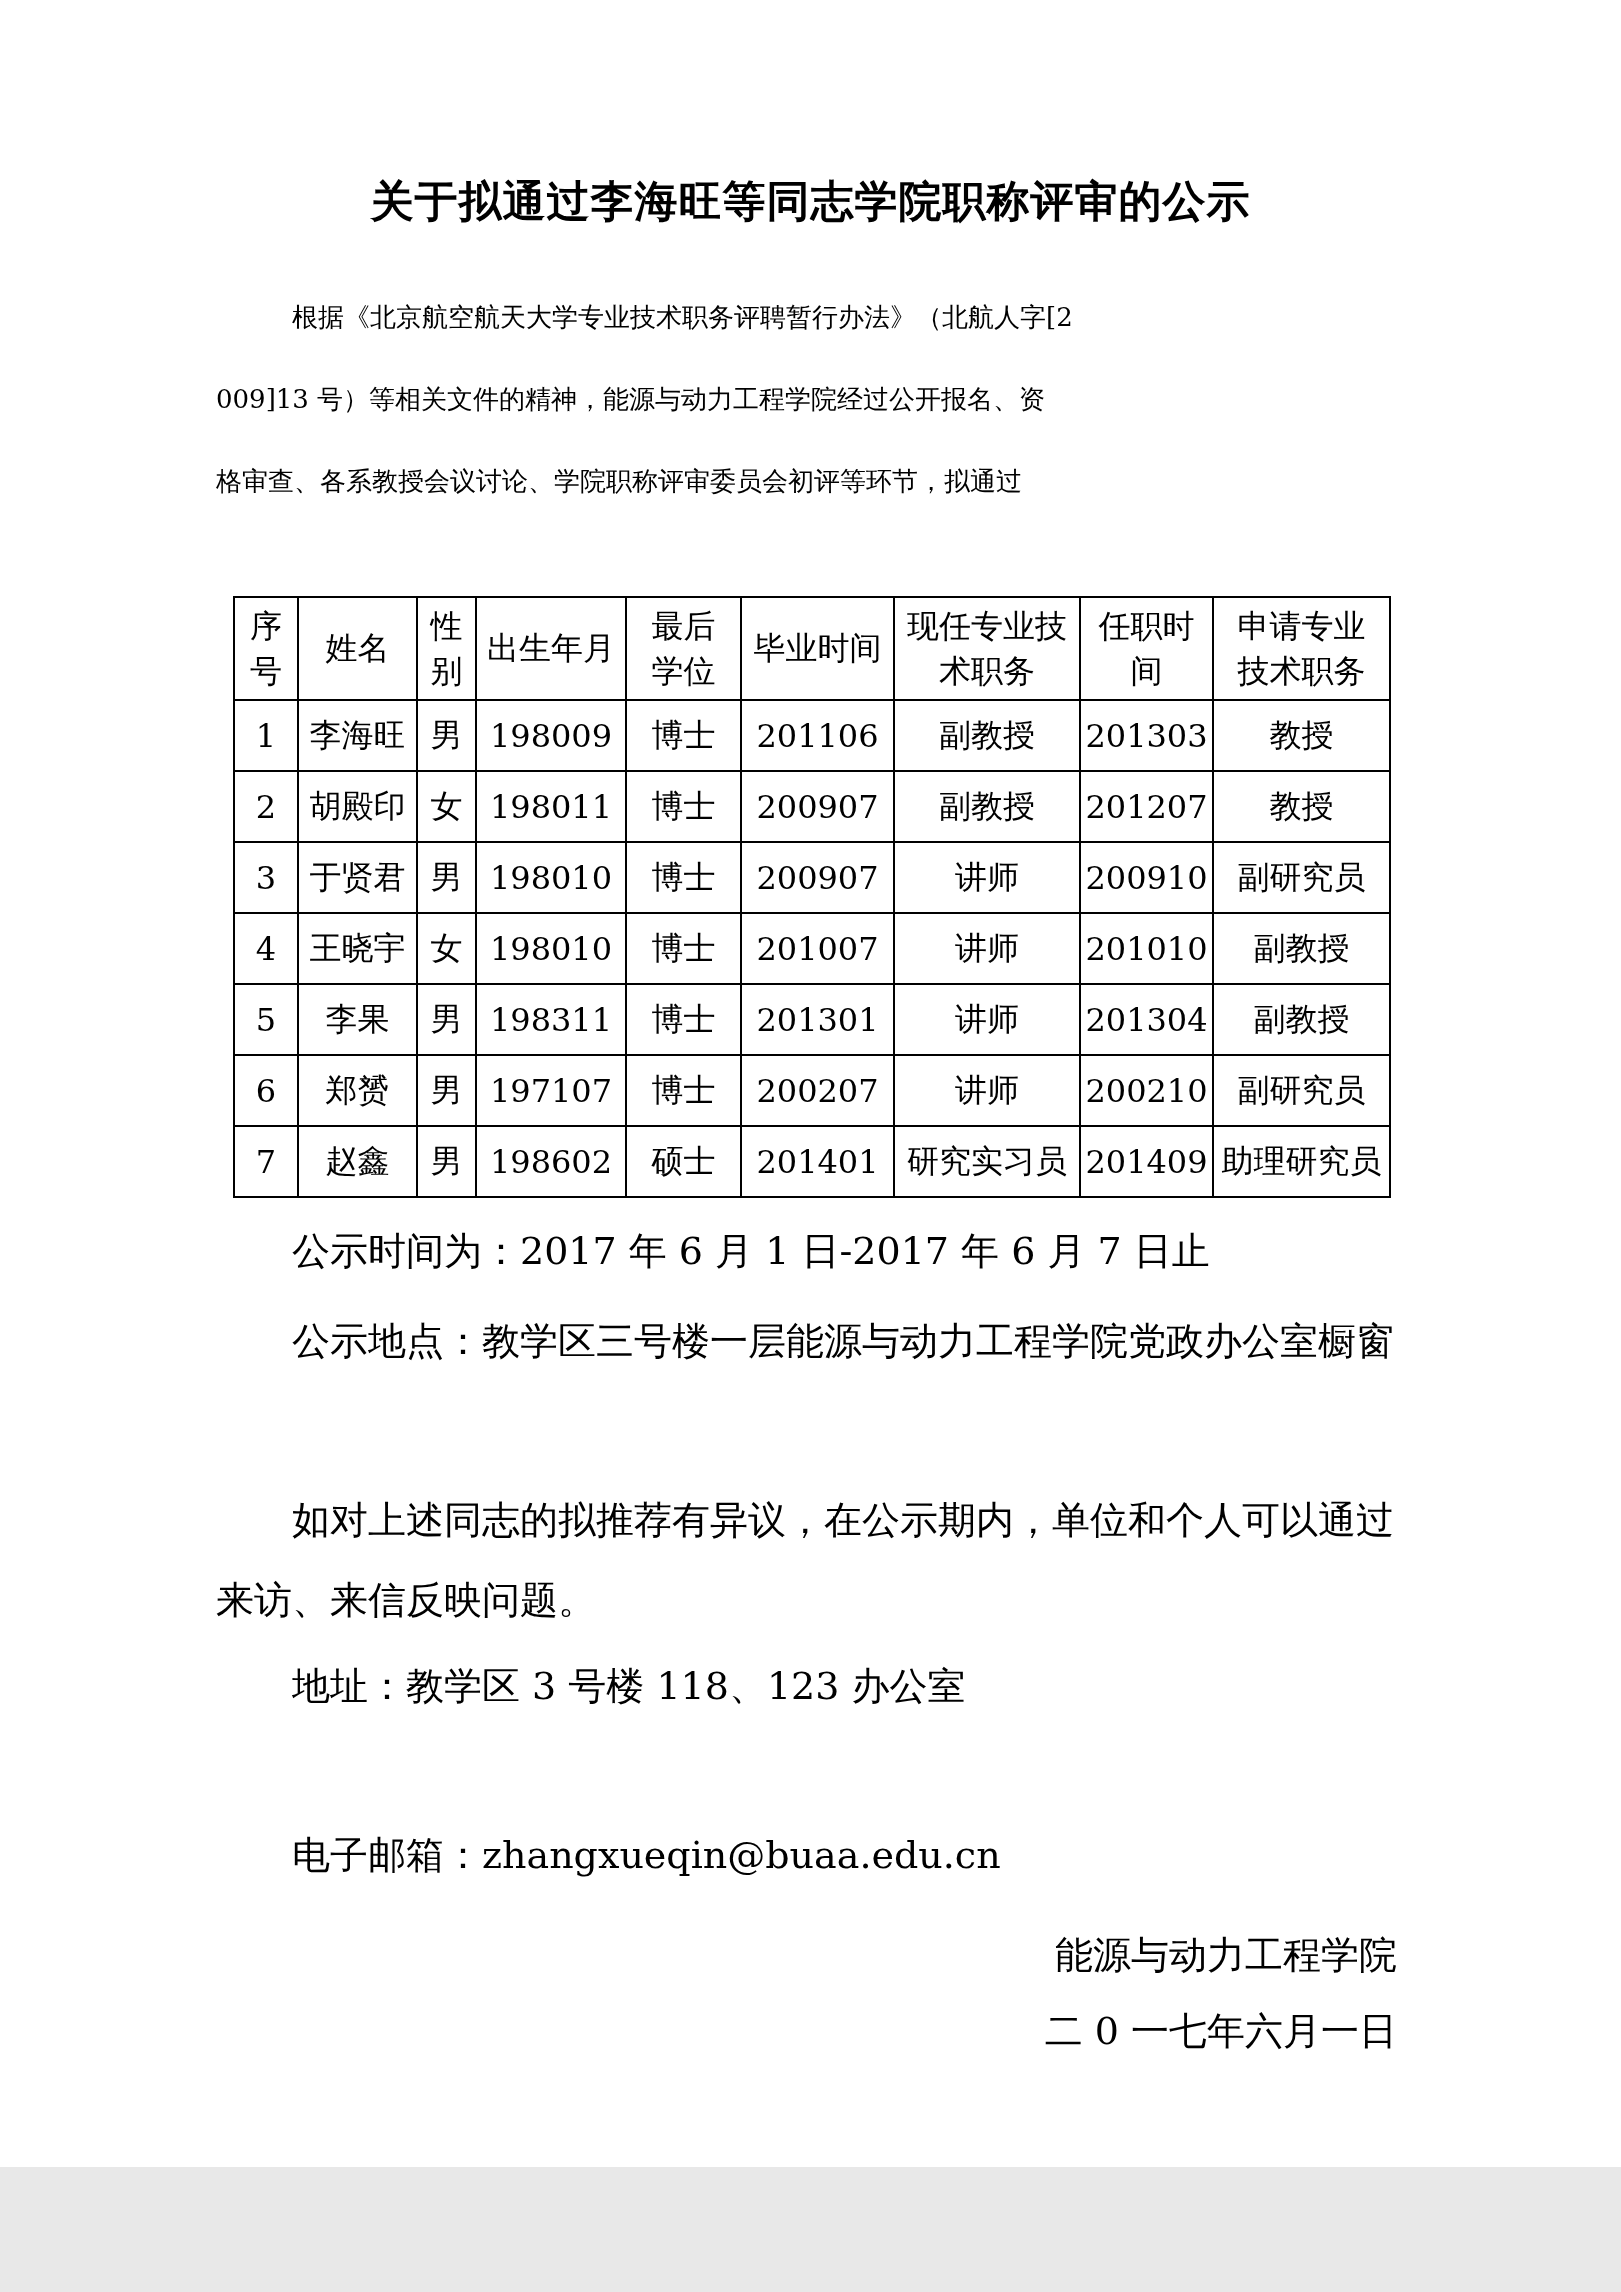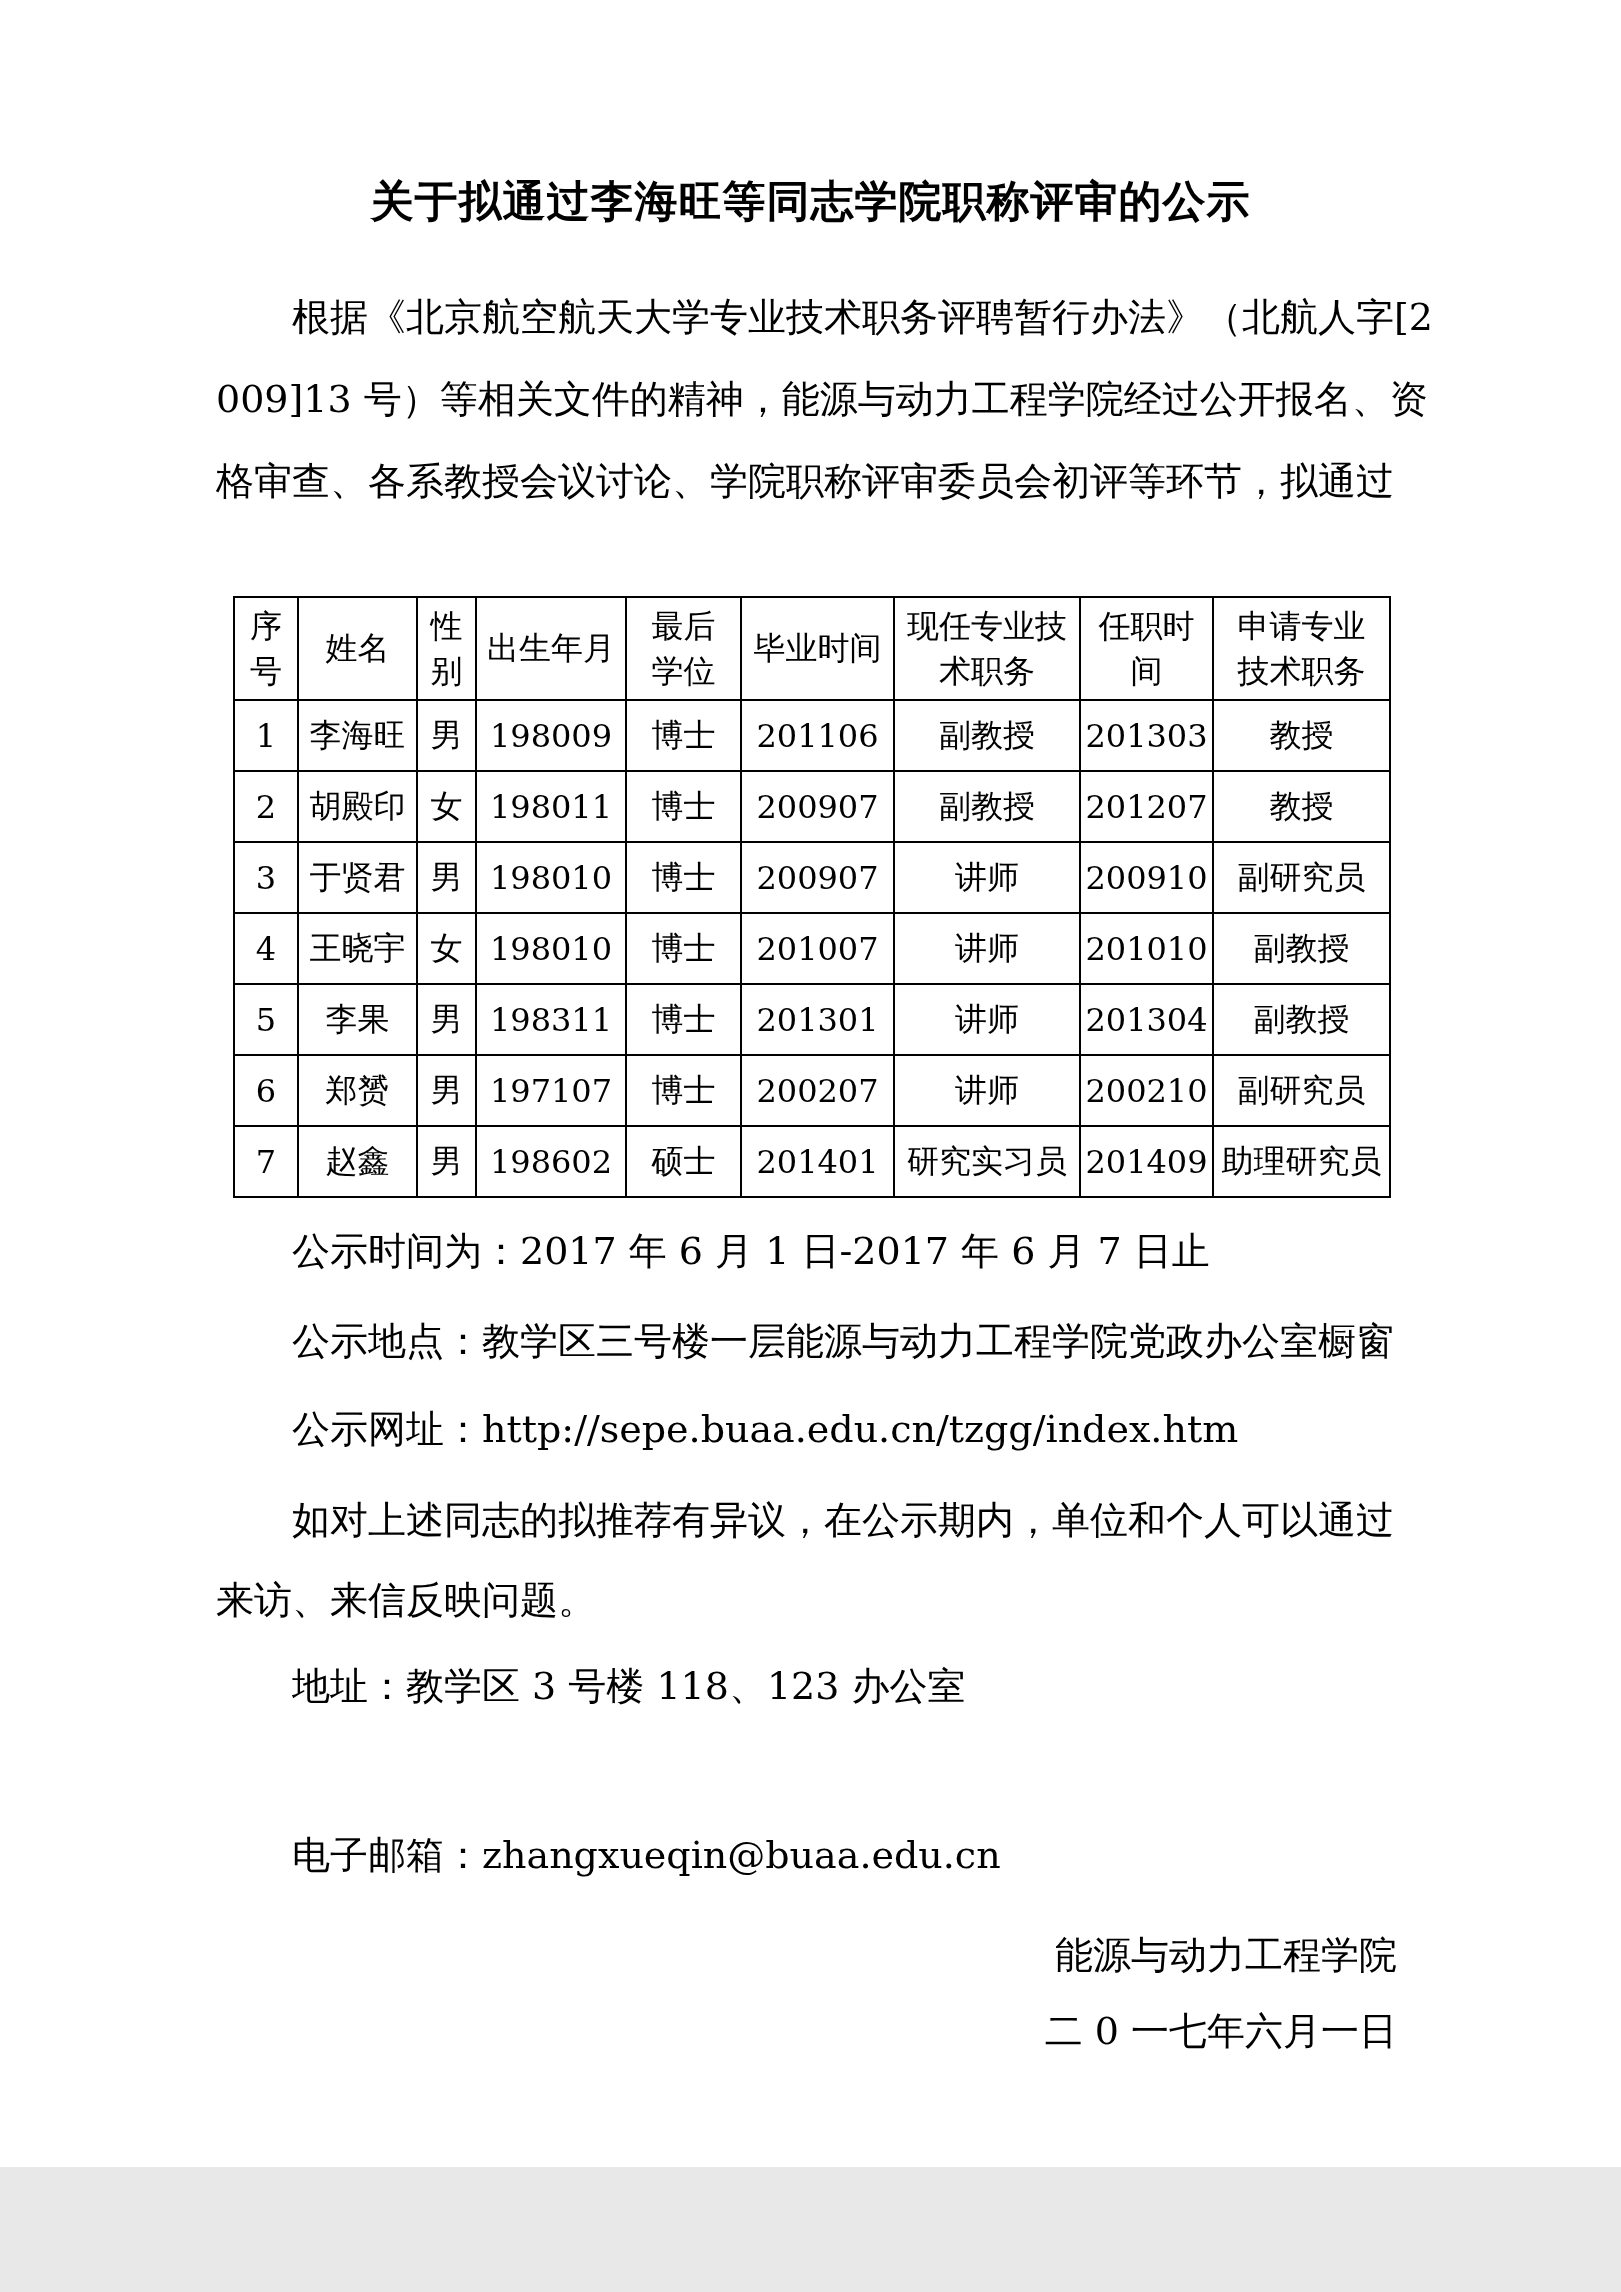--- a/index.html
+++ b/index.html
@@ -14,21 +14,21 @@
   }
   .doc-title {
     position:absolute; top:173px; left:0; width:100%;
     text-align:center;
     font-size:43px; font-weight:bold;
     letter-spacing:1px;
     white-space:nowrap;
   }
   .intro {
     position:absolute; top:276px; left:216px; width:1215px;
-    font-size:38px;
+    font-size:26px;
   }
   .intro .line {
     height:82px; line-height:82px;
     white-space:nowrap;
   }
   .intro .line.indent { padding-left:76px; }
 
   table.staff {
     position:absolute; top:596px; left:233px;
     border-collapse:collapse;
@@ -181,21 +181,20 @@
       <td>201401</td>
       <td>研究实习员</td>
       <td>201409</td>
       <td>助理研究员</td>
     </tr>
   </tbody>
     </table>
 
   <div class="info-line" style="top:1229px; left:292px;">公示时间为：2017 年 6 月 1 日-2017 年 6 月 7 日止</div>
   <div class="info-line" style="top:1319px; left:292px;">公示地点：教学区三号楼一层能源与动力工程学院党政办公室橱窗</div>
-  <div class="info-line" style="top:1407px; left:292px;">公示网址：http://sepe.buaa.edu.cn/tzgg/index.htm</div>
   <div class="info-line" style="top:1498px; left:292px;font-family:Liberation Serif, serif;">如对上述同志的拟推荐有异议，在公示期内，单位和个人可以通过</div>
   <div class="info-line" style="top:1578px; left:216px;">来访、来信反映问题。</div>
   <div class="info-line" style="top:1664px; left:292px;">地址：教学区 3 号楼 118、123 办公室</div>
   <div class="info-line" style="top:1833px; left:292px;">电子邮箱：zhangxueqin@buaa.edu.cn</div>
 
   <div class="sig-line" style="top:1933px;">能源与动力工程学院</div>
   <div class="sig-line" style="top:2009px;margin-left:45px;">二 0 一七年六月一日</div>
 
 </div>
 

